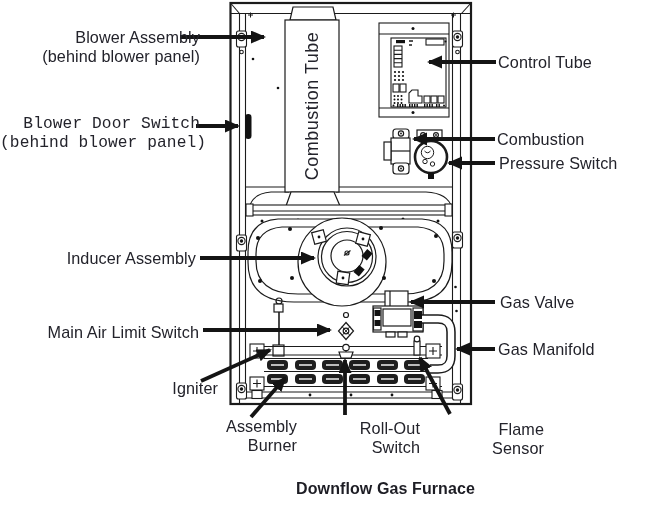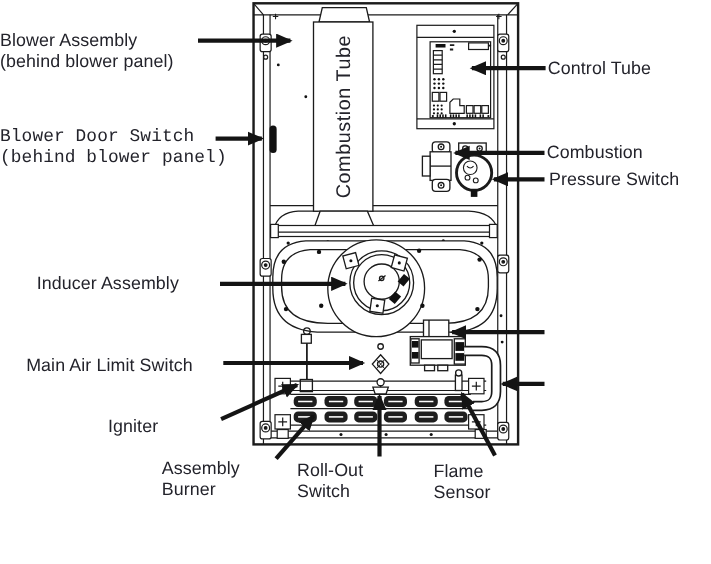--- a/index.html
+++ b/index.html
@@ -1,22 +1,22 @@
 <!DOCTYPE html>
 <html><head>
 <meta charset="utf-8">
 <style>
   html,body{margin:0;padding:0;background:#ffffff;}
   .stage{position:relative;width:646px;height:513px;background:#fff;overflow:hidden;
          font-family:"Liberation Sans",sans-serif;}
   .stage svg{position:absolute;left:0;top:0;}
   .lbl{position:absolute;font-size:16.2px;line-height:19px;color:#23232b;
        letter-spacing:.1px;white-space:nowrap;}
-  .ctr{text-align:left;}
-  .rgt{text-align:center;}
+  .ctr{text-align:right;}
+  .rgt{text-align:right;}
   .cap{font-weight:bold;font-size:16px;color:#1d1d24;}
 </style>
 </head>
 <body>
 
 <div class="stage">
 
 <svg width="646" height="513" viewBox="0 0 646 513">
   <defs>
     <marker id="ah" markerUnits="userSpaceOnUse" markerWidth="17" markerHeight="14" refX="13" refY="6.5" orient="auto">
@@ -375,16 +375,25 @@
   </div>
 
   <div class="lbl" style="left:497px;top:130px;">
     <div>Combustion</div>
   </div>
 
   <div class="lbl" style="left:499px;top:154px;">
     <div>Pressure Switch</div>
   </div>
 
-
-
+  <div class="lbl" style="left:500px;top:293px;">
+    <div>Gas Valve</div>
+  </div>
+
+  <div class="lbl" style="left:498px;top:340px;">
+    <div>Gas Manifold</div>
+  </div>
+
+  <div class="lbl ctr cap" style="left:223px;top:479px;width:252px;">
+    <div>Downflow Gas Furnace</div>
+  </div>
 
 </div>
 
 </body></html>

